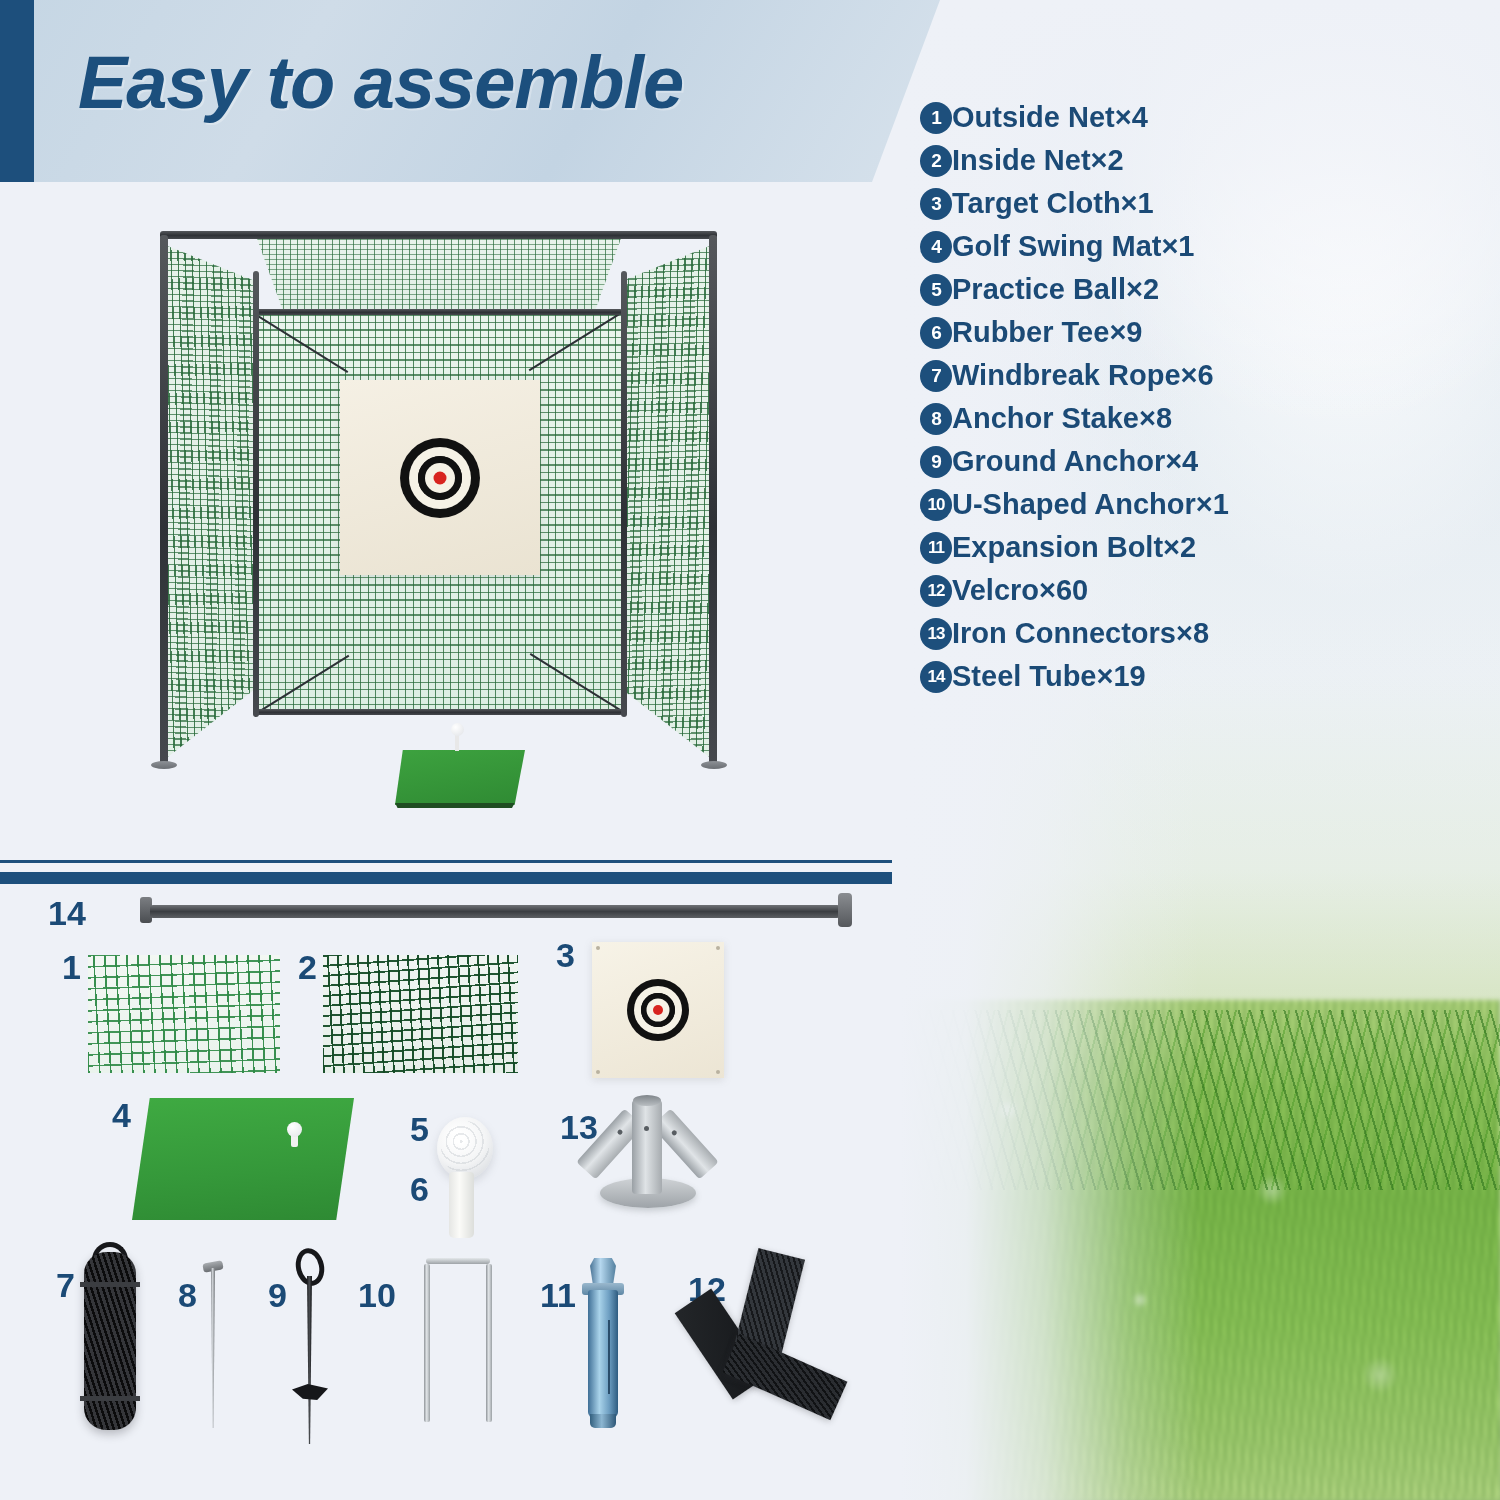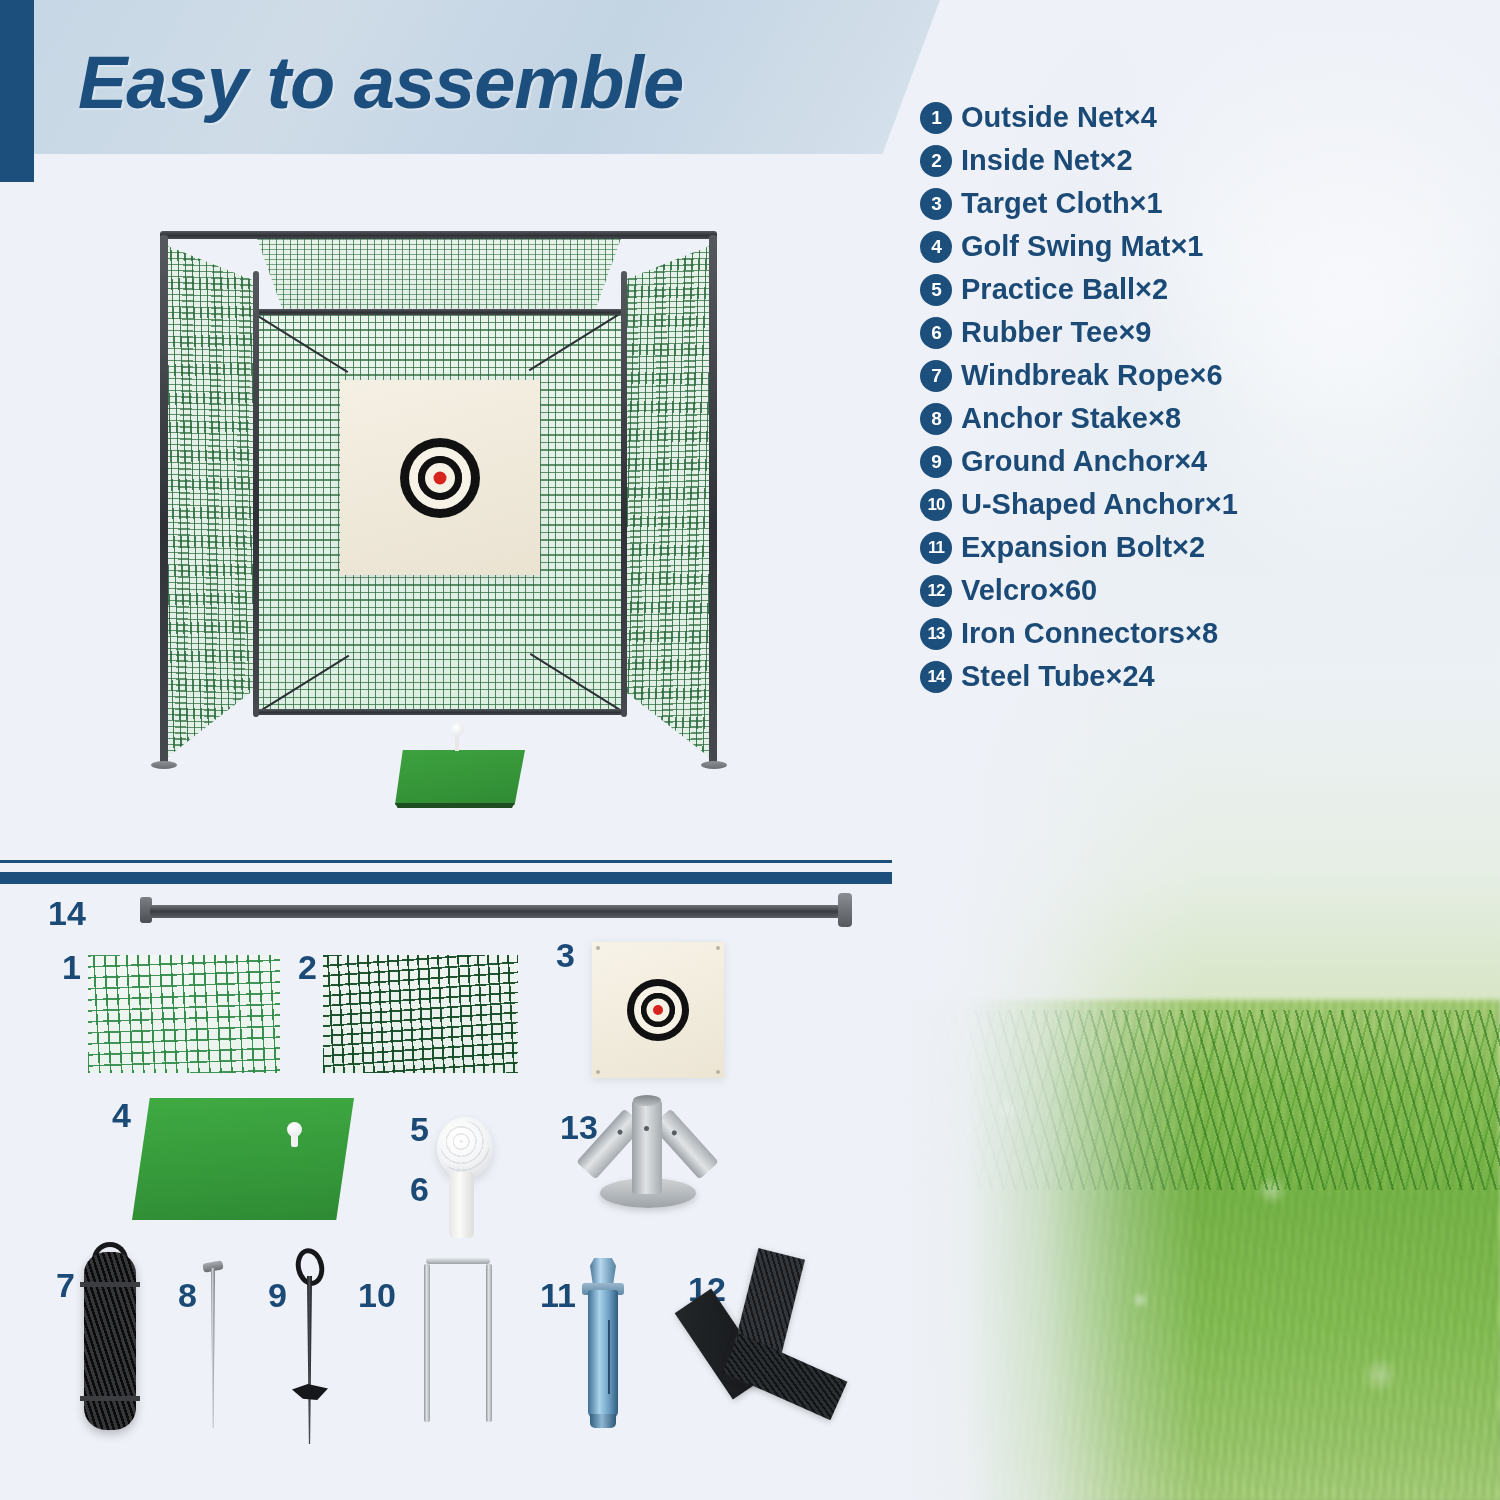--- a/index.html
+++ b/index.html
@@ -50,21 +50,21 @@
   .photo-fade-left {
     position:absolute; left:0; top:0; width:300px; height:1500px;
     background: linear-gradient(90deg,#eef1f7 0%, rgba(238,241,247,0.97) 22%, rgba(238,241,247,0.72) 48%, rgba(238,241,247,0.25) 76%, rgba(238,241,247,0) 100%);
   }
   .photo-fade-top {
     position:absolute; left:0; top:0; width:600px; height:420px;
     background: linear-gradient(180deg,#eef1f7 0%, rgba(238,241,247,0.75) 38%, rgba(238,241,247,0) 100%);
   }
 
   
-  #header-banner { position:absolute; left:0; top:0; width:940px; height:154px; }
+  #header-banner { position:absolute; left:0; top:0; width:940px; height:182px; }
   .banner-shape {
     position:absolute; inset:0;
     background: linear-gradient(120deg,#c5d6e4 0%, #cfdce8 32%, #c3d4e3 62%, #d7e2ec 100%);
     clip-path: polygon(0 0, 940px 0, 872px 182px, 0 182px);
   }
   .banner-accent {
     position:absolute; left:0; top:0; width:34px; height:182px; background:#1d4f7c;
   }
   #page-title {
     position:absolute; left:78px; top:40px;
@@ -77,21 +77,21 @@
   #parts-list { position:absolute; left:920px; top:96px; width:520px; }
   .part-row { display:flex; align-items:center; height:43px; }
   .badge {
     width:32px; height:32px; min-width:32px; border-radius:50%;
     background:#1d4f7c; color:#fff; font-size:19px; font-weight:bold;
     display:flex; align-items:center; justify-content:center;
     letter-spacing:-1px; flex:0 0 auto;
   }
   .badge.wide { font-size:17px; }
   .part-label {
-    margin-left:9px; color:#1b4a76; font-size:29px; font-weight:bold;
+    margin-left:0; color:#1b4a76; font-size:29px; font-weight:bold;
     white-space:nowrap; line-height:1;
   }
 
   
   #cage-illustration { position:absolute; left:110px; top:205px; width:660px; height:620px; }
   .frame-bar { position:absolute; background: linear-gradient(180deg,#55585c,#2e3136 55%,#46494e); border-radius:3px; }
   .net-face {
     position:absolute;
     background:
       repeating-linear-gradient(90deg, rgba(41,110,60,0.85) 0 1.3px, rgba(255,255,255,0) 1.3px 8px),
@@ -437,21 +437,21 @@
   <div class="part-row">
     <span class="badge wide">12</span>
     <span class="part-label">Velcro×60</span>
   </div>
   <div class="part-row">
     <span class="badge wide">13</span>
     <span class="part-label">Iron Connectors×8</span>
   </div>
   <div class="part-row">
     <span class="badge wide">14</span>
-    <span class="part-label">Steel Tube×24</span>
+    <span class="part-label">Steel Tube×19</span>
   </div>
 </div>
 
 <div id="cage-illustration">
   <div class="net-left net-face"></div>
   <div class="net-right net-face"></div>
   <div class="net-top net-face"></div>
   <div class="net-back net-face"></div>
 
   <div class="diag" style="left:145px; top:108px; width:110px; transform: rotate(32deg);"></div>

